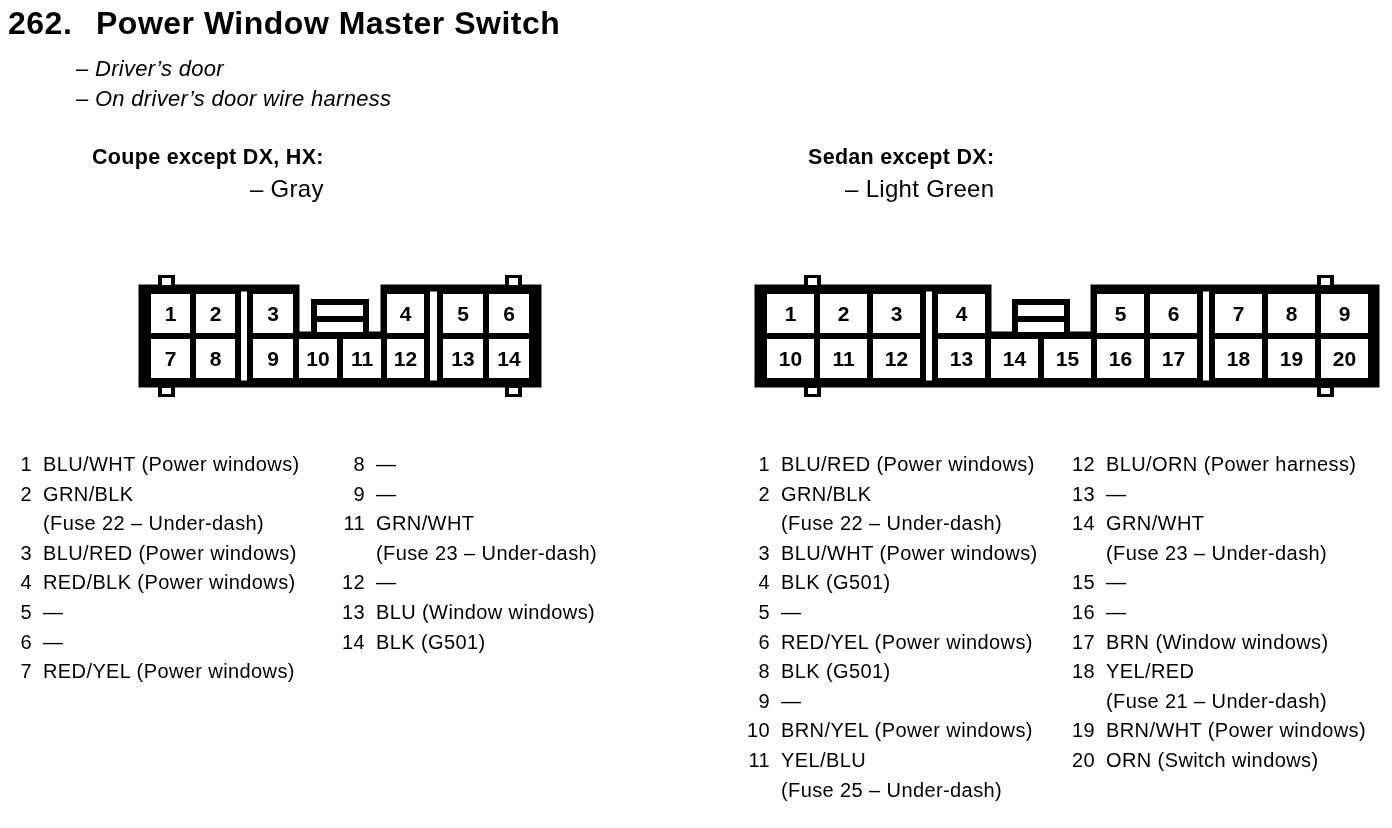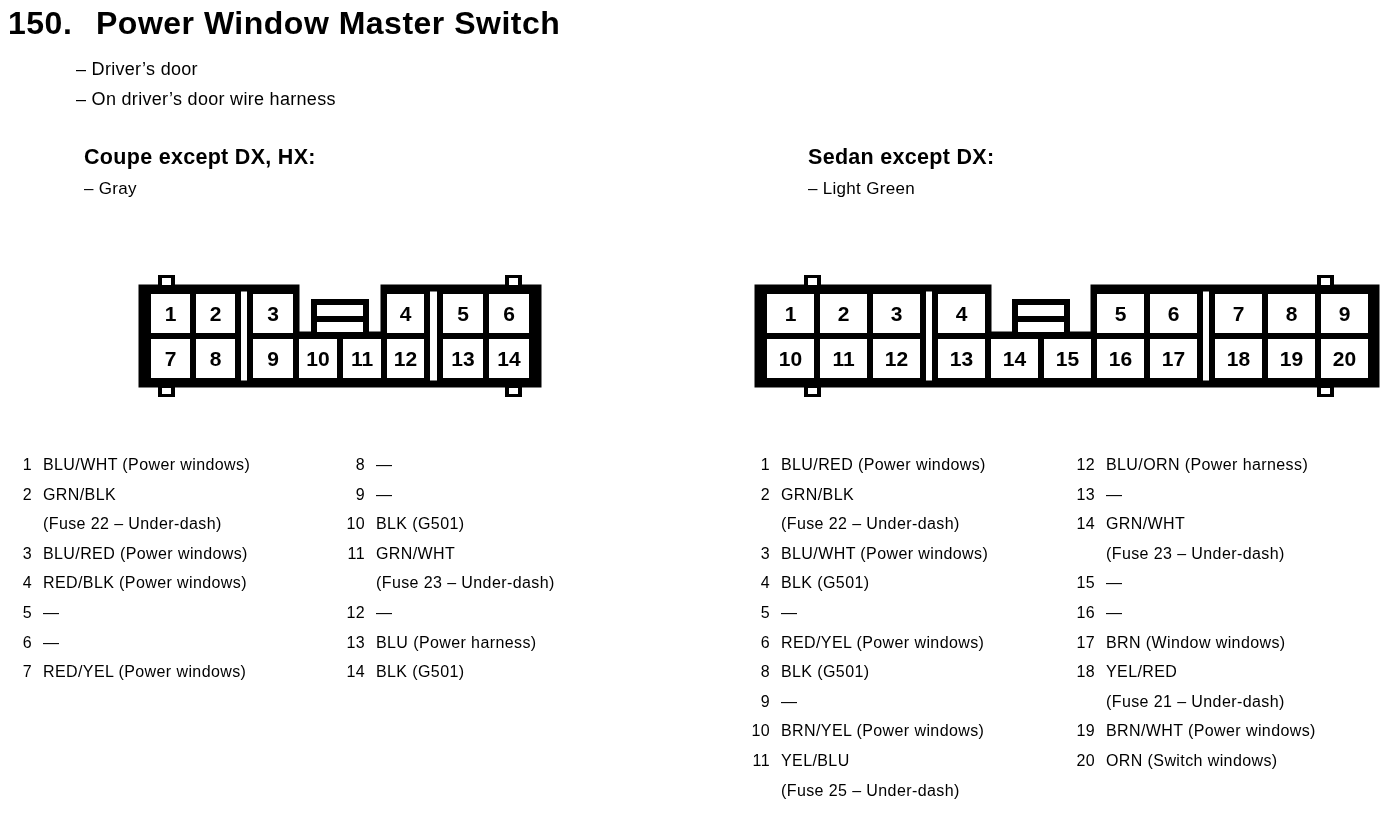--- a/index.html
+++ b/index.html
@@ -21,42 +21,44 @@
     font-weight: bold;
     font-size: 32px;
     letter-spacing: 0.5px;
     white-space: nowrap;
   }
   .h1-num { display: inline-block; width: 88px; }
 
   .bullets {
     position: absolute;
     left: 76px; top: 54px;
-    font-size: 18px;
+    font-size: 22px;
     line-height: 30px;
     letter-spacing: 0.3px;
     white-space: nowrap;
+    font-style: italic;
   }
 
   .variant-head {
     position: absolute;
     white-space: nowrap;
   }
   .variant-head .vh-title {
     font-weight: bold;
     font-size: 21.5px;
     line-height: 31px;
     letter-spacing: 0.3px;
   }
   .variant-head .vh-note {
-    font-size: 17px;
+    font-size: 24px;
     line-height: 31px;
     letter-spacing: 0.3px;
-  }
-  .vh-coupe { left: 84px; top: 142px; }
+    text-align: right;
+  }
+  .vh-coupe { left: 92px; top: 142px; }
   .vh-sedan { left: 808px; top: 142px; }
 
   
   .connector { position: absolute; }
   .conn-coupe { left: 138px; top: 274px; }
   .conn-sedan { left: 754px; top: 274px; }
 
   path.outline { fill: #ffffff; stroke: #000000; stroke-width: 7px; stroke-linejoin: miter; }
   rect.cell    { fill: #ffffff; stroke: #000000; stroke-width: 6px; }
   rect.bridge  { fill: #ffffff; stroke: #000000; stroke-width: 6px; }
@@ -68,41 +70,41 @@
     font-weight: bold;
     font-size: 21px;
     fill: #000000;
     text-anchor: middle;
   }
 
   
   .pin-col {
     position: absolute;
     top: 450px;
-    font-size: 16px;
+    font-size: 20px;
     line-height: 29.6px;
     letter-spacing: 0.4px;
     white-space: nowrap;
   }
   .pc-coupe1 { left: 4px; }
   .pc-coupe2 { left: 337px; }
   .pc-sedan1 { left: 742px; }
   .pc-sedan2 { left: 1067px; }
 
   .pl-line { white-space: nowrap; }
   .pl-num  { display: inline-block; width: 28px; text-align: right; }
   .pl-label{ margin-left: 11px; }
 </style>
 </head>
 <body>
 
 <div class="page">
 
   <div class="h1">
-    <span class="h1-num">150.</span>
+    <span class="h1-num">262.</span>
     <span class="h1-text">Power Window Master Switch</span>
   </div>
 
   <div class="bullets">
 
       <div class="bullet-line">– Driver’s door</div>
 
       <div class="bullet-line">– On driver’s door wire harness</div>
     </div>
 
@@ -258,37 +260,34 @@
   <div class="pin-col pc-coupe2">
 
       <div class="pl-line">
         <span class="pl-num">8</span><span class="pl-label">—</span>
       </div>
 
       <div class="pl-line">
         <span class="pl-num">9</span><span class="pl-label">—</span>
       </div>
 
-      <div class="pl-line">
-        <span class="pl-num">10</span><span class="pl-label">BLK (G501)</span>
-      </div>
 
       <div class="pl-line">
         <span class="pl-num">11</span><span class="pl-label">GRN/WHT</span>
       </div>
       <div class="pl-line pl-sub">
         <span class="pl-num"></span><span class="pl-label">(Fuse 23 – Under-dash)</span>
       </div>
 
       <div class="pl-line">
         <span class="pl-num">12</span><span class="pl-label">—</span>
       </div>
 
       <div class="pl-line">
-        <span class="pl-num">13</span><span class="pl-label">BLU (Power harness)</span>
+        <span class="pl-num">13</span><span class="pl-label">BLU (Window windows)</span>
       </div>
 
       <div class="pl-line">
         <span class="pl-num">14</span><span class="pl-label">BLK (G501)</span>
       </div>
 
     </div>
 
   <div class="pin-col pc-sedan1">
 

